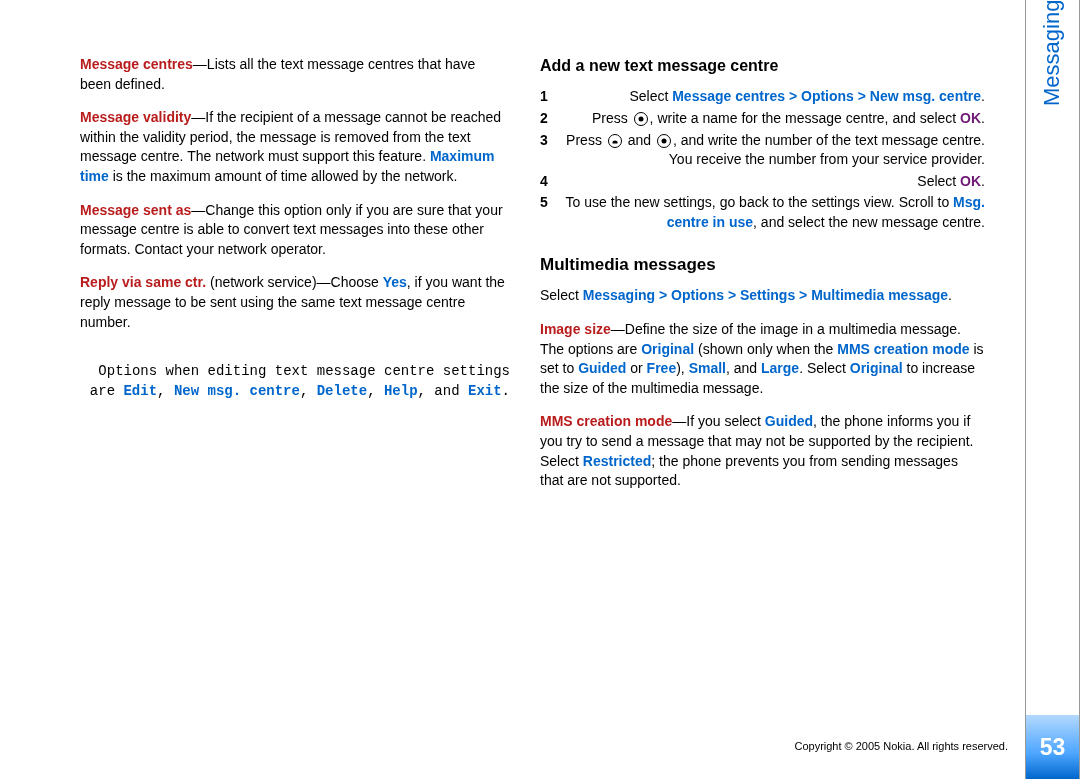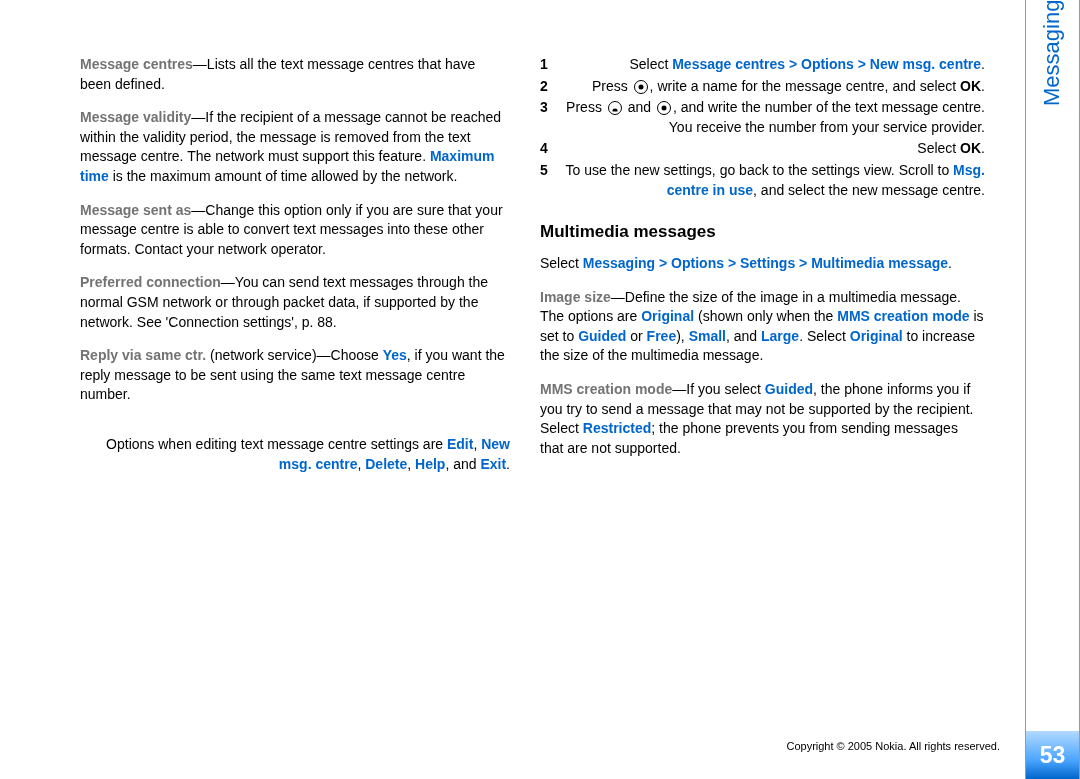--- a/index.html
+++ b/index.html
@@ -30,33 +30,34 @@
       width: 460px;
     }
     .col-right {
       width: 475px;
     }
     p {
       margin-bottom: 14px;
     }
     .term {
       font-weight: bold;
-      color: #737373;
+      color: #b91c1c;
     }
     .bold {
       font-weight: bold;
-      color: #000000;
+      color: #701a75;
     }
     .blue-bold {
       font-weight: bold;
       color: #0066cc;
     }
     .options-note {
       text-align: right;
       margin-top: 30px;
+      font-family: Liberation Mono, monospace;
     }
     h2 {
       font-size: 17px;
       font-weight: bold;
       margin-bottom: 10px;
       margin-top: 20px;
     }
     h3 {
       font-size: 16px;
       font-weight: bold;
@@ -139,64 +140,62 @@
       font-size: 22px;
       font-weight: normal;
       color: #0066cc;
       padding: 30px 0 0 0;
       flex: 1;
       text-align: right;
       align-self: center;
     }
     .page-num-box {
       background: linear-gradient(to bottom, #b3d9ff 0%, #4da6ff 60%, #0066cc 100%);
-      height: 48px;
+      height: 64px;
       display: flex;
       align-items: center;
       justify-content: center;
     }
     .page-num {
       color: #fff;
       font-size: 23px;
       font-weight: bold;
     }
     .copyright {
       position: absolute;
       bottom: 25px;
-      right: 80px;
+      right: 72px;
       font-size: 11px;
       color: #000;
     }
   </style>
 </head>
 <body>
 
 <div class="page-container">
   <div class="col col-left">
     <p>
       <span class="term">Message centres</span><span>—Lists all the text message centres that have been defined.</span>
     </p>
     <p>
       <span class="term">Message validity</span><span>—If the recipient of a message cannot be reached within the validity period, the message is removed from the text message centre. The network must support this feature. </span><span class="blue-bold">Maximum time</span><span> is the maximum amount of time allowed by the network.</span>
     </p>
     <p>
       <span class="term">Message sent as</span><span>—Change this option only if you are sure that your message centre is able to convert text messages into these other formats. Contact your network operator.</span>
     </p>
     <p>
-      <span class="term">Preferred connection</span><span>—You can send text messages through the normal GSM network or through packet data, if supported by the network. See 'Connection settings', p. 88.</span>
-    </p>
-    <p>
       <span class="term">Reply via same ctr.</span><span> (network service)—Choose </span><span class="blue-bold">Yes</span><span>, if you want the reply message to be sent using the same text message centre number.</span>
     </p>
     <p class="options-note">
       <span>Options when editing text message centre settings are </span><span class="blue-bold">Edit</span><span>, </span><span class="blue-bold">New msg. centre</span><span>, </span><span class="blue-bold">Delete</span><span>, </span><span class="blue-bold">Help</span><span>, and </span><span class="blue-bold">Exit</span><span>.</span>
     </p>
   </div>
 
   <div class="col col-right">
+    <h3>Add a new text message centre</h3>
     <ol class="num-list">
       <li>
           <span class="num">1</span>
           <span class="li-body"><span>Select </span><span class="blue-bold">Message centres &gt; Options &gt; New msg. centre</span><span>.</span></span>
         </li>
       <li>
           <span class="num">2</span>
           <span class="li-body"><span>Press </span><span class="icon-dot"></span><span>, write a name for the message centre, and select </span><span class="bold">OK</span><span>.</span></span>
         </li>
       <li>

